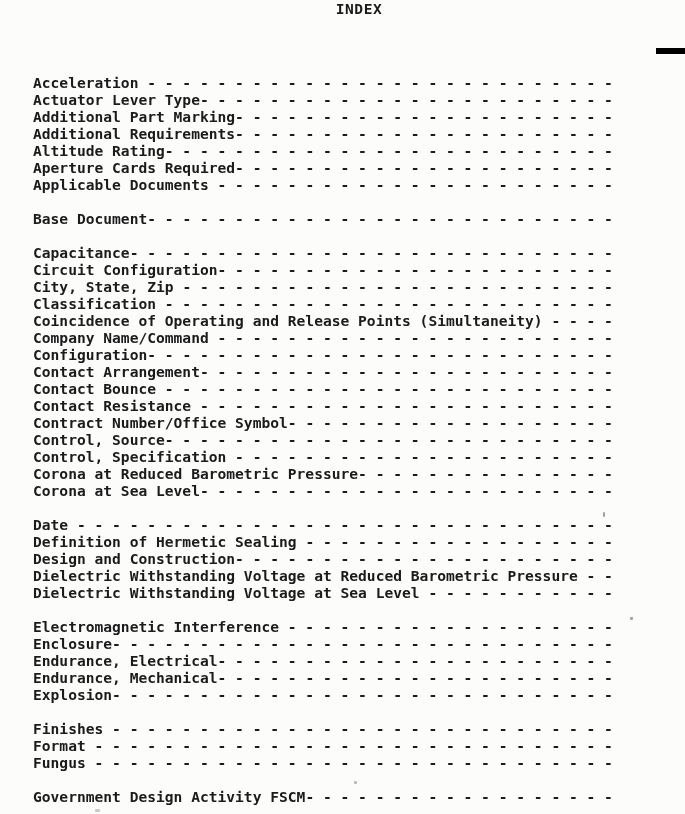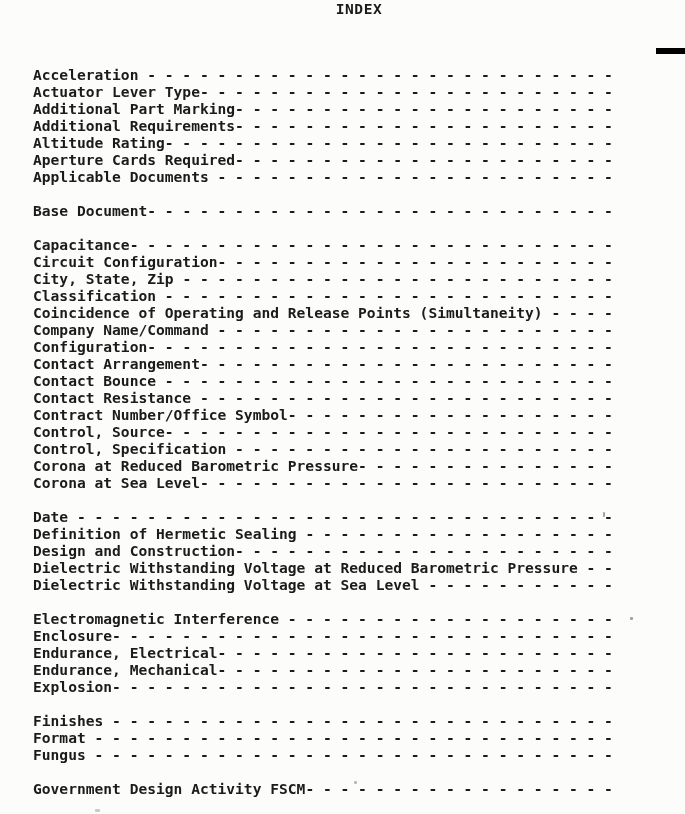--- a/index.html
+++ b/index.html
@@ -36,21 +36,21 @@
     left:656px;top:48px;
     width:29px;height:6px;
     background:var(--mark);
   }
   .list{
     position:absolute;
     left:33px;top:66px;
     line-height:17px;
     white-space:pre;
   }
-  .section{margin:0 0 17px 0;}
+  .section{margin:8px 0 17px 0;}
   .section:last-child{margin-bottom:0;}
   .row{height:17px;}
   .speck{
     position:absolute;
     background:#555;
     opacity:.55;
     border-radius:1px;
   }
   .speck.s1{left:603px;top:512px;width:2px;height:5px;}
   .speck.s2{left:630px;top:617px;width:3px;height:3px;}

